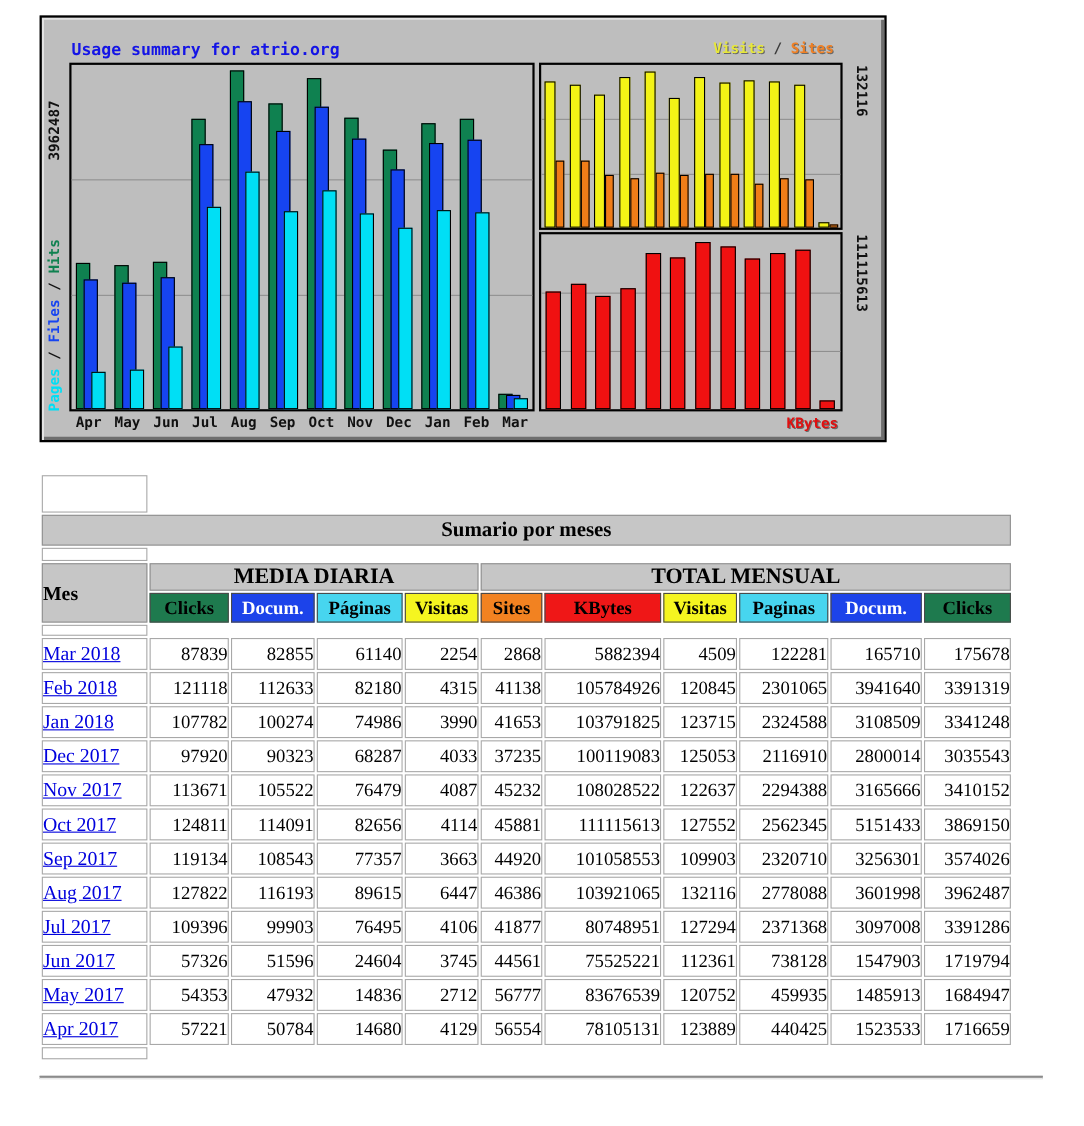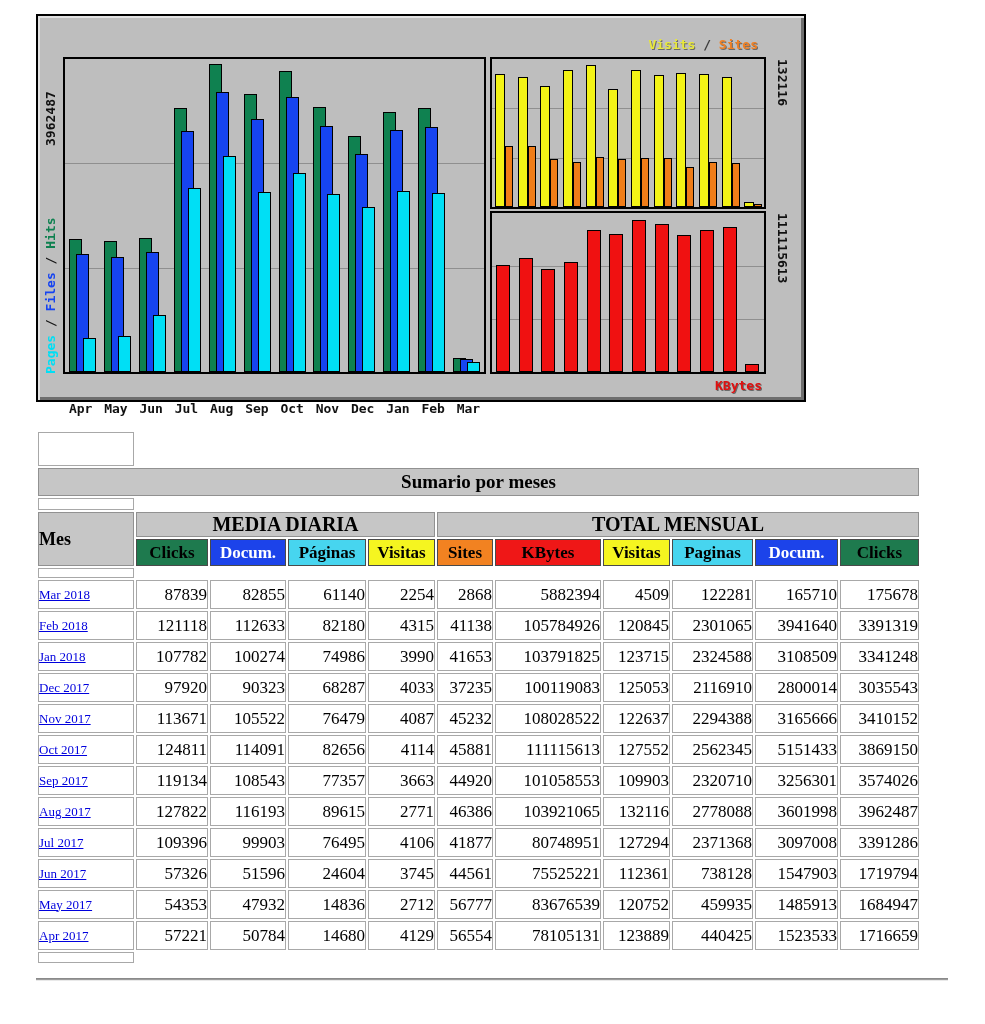--- a/index.html
+++ b/index.html
@@ -19,21 +19,21 @@
   .legend .sep{color:#3c3c3c;}
   .legend .sites{color:#f08024;text-shadow:1px 1px 0 #6a6a6a;}
   .panel{position:absolute;background:#bebebe;border:2px solid #000;box-sizing:border-box;}
   #panel-main{left:25px;top:41px;width:423px;height:317px;}
   #panel-visits{left:452px;top:41px;width:276px;height:152px;}
   #panel-kbytes{left:452px;top:195px;width:276px;height:163px;}
   .grid{position:absolute;left:0;right:0;height:1px;background:#8f8f8f;}
   .bar{position:absolute;bottom:0;border:1px solid #000;box-sizing:border-box;}
   .xlabels{position:absolute;left:25px;top:361px;width:423px;height:16px;display:flex;
          font-family:"DejaVu Sans Mono",monospace;font-weight:bold;font-size:13px;color:#111;}
-  .xlabels span{flex:1;text-align:center;margin-top:24px;}
+  .xlabels span{flex:1;text-align:center;}
   .kbytes-label{position:absolute;right:42px;top:362px;
          font-family:"DejaVu Sans Mono",monospace;font-weight:bold;font-size:13px;
          color:#e01010;text-shadow:1px 1px 0 #6a6a6a;}
   .vtext{position:absolute;font-family:"DejaVu Sans Mono",monospace;font-weight:bold;
          font-size:13px;color:#111;writing-mode:vertical-rl;white-space:nowrap;}
   .vtext.ccw{transform:rotate(180deg);}
   #vl-leftmax{left:5px;top:40px;height:90px;}
   #vl-pfh{left:5px;top:198px;height:160px;}
   #vl-visitsmax{right:14px;top:43px;height:100px;}
   #vl-kbytesmax{right:14px;top:197px;height:130px;}
@@ -50,30 +50,31 @@
         text-align:center;vertical-align:middle;}
   .h-a{height:34px;} .h-b{height:28px;font-size:19px;} .h-c{height:12px;}
   .h-d{height:20px;margin-top:16px;} .h-f{height:10px;} .h-x{height:11px;}
   .group-band{font-size:20px;}
   .mes-band{text-align:left;padding-left:5px;font-size:18px;}
   .colhead{font-weight:bold;font-size:17px;text-align:center;height:27px;
         border:1px solid #4a4a4a;vertical-align:middle;}
   .numcell{background:#fff;border:1px solid #a8a8a8;text-align:right;
         padding-right:5px;font-size:17px;height:29px;vertical-align:middle;}
   .moncell{background:#fff;border:1px solid #a8a8a8;text-align:left;
-        padding-left:3px;font-size:13px;height:29px;vertical-align:middle;}
+        padding-left:3px;font-size:18px;height:29px;vertical-align:middle;}
   .moncell a{color:#0000dd;text-decoration:underline;}
   .rule{position:absolute;left:36px;top:978px;width:912px;height:3px;
         background:#9c9c9c;border-top:1px solid #8a8a8a;border-bottom:1px solid #e9e9e9;
         box-sizing:border-box;}
 </style>
 </head>
 <body>
 
 <div class="graph">
+  <div class="graph-title">Usage summary for atrio.org</div>
   <div class="legend"><span class="visits">Visits</span><span class="sep"> / </span><span class="sites">Sites</span></div>
 
   <div class="vtext ccw" id="vl-leftmax">3962487</div>
   <div class="vtext ccw" id="vl-pfh"><span class="pages">Pages</span><span class="sl"> / </span><span class="files">Files</span><span class="sl"> / </span><span class="hits">Hits</span></div>
   <div class="vtext" id="vl-visitsmax">132116</div>
   <div class="vtext" id="vl-kbytesmax">111115613</div>
 
   <div class="panel" id="panel-main">
       <div class="grid" style="top: 33.3333%;"></div>
       <div class="grid" style="top: 66.6667%;"></div>
@@ -314,21 +315,21 @@
         <td class="numcell">109903</td>
         <td class="numcell">2320710</td>
         <td class="numcell">3256301</td>
         <td class="numcell">3574026</td>
       </tr>
       <tr>
         <td class="moncell"><a href="#">Aug 2017</a></td>
         <td class="numcell">127822</td>
         <td class="numcell">116193</td>
         <td class="numcell">89615</td>
-        <td class="numcell">2771</td>
+        <td class="numcell">6447</td>
         <td class="numcell">46386</td>
         <td class="numcell">103921065</td>
         <td class="numcell">132116</td>
         <td class="numcell">2778088</td>
         <td class="numcell">3601998</td>
         <td class="numcell">3962487</td>
       </tr>
       <tr>
         <td class="moncell"><a href="#">Jul 2017</a></td>
         <td class="numcell">109396</td>

